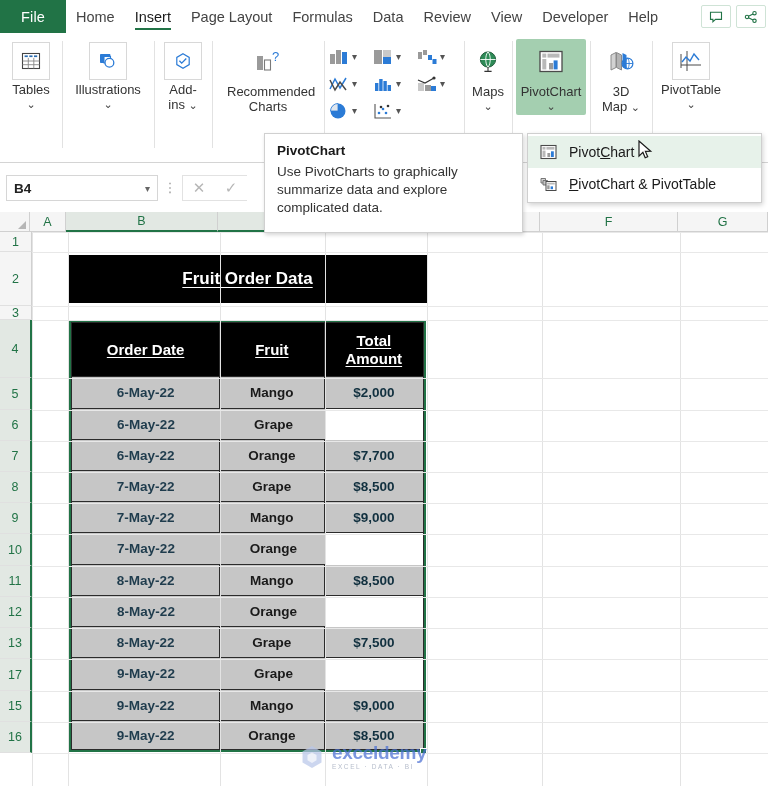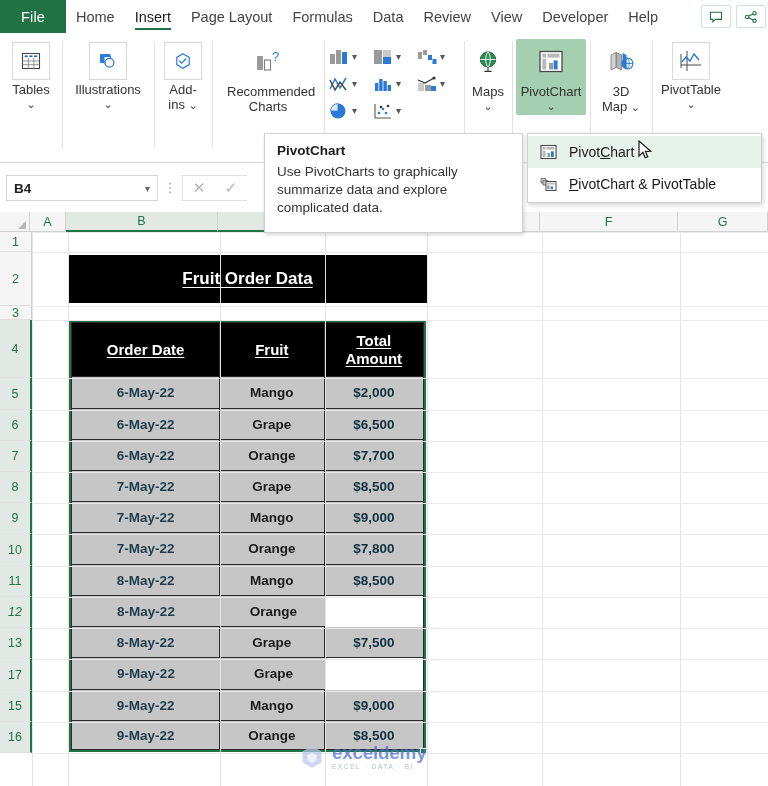--- a/index.html
+++ b/index.html
@@ -459,21 +459,21 @@
         <div class="rh" style="height: 54px;">2</div>
         <div class="rh" style="height: 14px;">3</div>
         <div class="rh selrow" style="height: 58px;">4</div>
         <div class="rh selrow" style="height: 32px;">5</div>
         <div class="rh selrow" style="height: 31px;">6</div>
         <div class="rh selrow" style="height: 31px;">7</div>
         <div class="rh selrow" style="height: 31px;">8</div>
         <div class="rh selrow" style="height: 31px;">9</div>
         <div class="rh selrow" style="height: 32px;">10</div>
         <div class="rh selrow" style="height: 31px;">11</div>
-        <div class="rh selrow" style="height: 31px; font-style: italic;">12</div>
+        <div class="rh selrow" style="height: 31px;">12</div>
         <div class="rh selrow" style="height: 31px;">13</div>
         <div class="rh selrow" style="height: 32px;">17</div>
         <div class="rh selrow" style="height: 31px;">15</div>
         <div class="rh selrow" style="height: 31px;">16</div>
       </div>
     <div class="canvas" id="canvas">
 
       <div class="titlecell" id="title-cell" style="left: 36px; top: 23px; width: 359px; height: 48px;">
         <span>Fruit Order Data</span>
       </div>
@@ -491,41 +491,39 @@
             </div>
           </div>
           <div class="drow">
             <div class="dcell c-date" style="width: 149px; height: 32px;">6-May-22</div>
             <div class="dcell " style="width: 105px; height: 32px;">Mango</div>
             <div class="dcell c-amt" style="width: 99px; height: 32px;">$2,000</div>
           </div>
           <div class="drow">
             <div class="dcell c-date" style="width: 149px; height: 31px;">6-May-22</div>
             <div class="dcell " style="width: 105px; height: 31px;">Grape</div>
-            <div class="dcell c-amt" style="width: 99px; height: 31px;">$6,500</div>
           </div>
           <div class="drow">
             <div class="dcell c-date" style="width: 149px; height: 31px;">6-May-22</div>
             <div class="dcell " style="width: 105px; height: 31px;">Orange</div>
             <div class="dcell c-amt" style="width: 99px; height: 31px;">$7,700</div>
           </div>
           <div class="drow">
             <div class="dcell c-date" style="width: 149px; height: 31px;">7-May-22</div>
             <div class="dcell " style="width: 105px; height: 31px;">Grape</div>
             <div class="dcell c-amt" style="width: 99px; height: 31px;">$8,500</div>
           </div>
           <div class="drow">
             <div class="dcell c-date" style="width: 149px; height: 31px;">7-May-22</div>
             <div class="dcell " style="width: 105px; height: 31px;">Mango</div>
             <div class="dcell c-amt" style="width: 99px; height: 31px;">$9,000</div>
           </div>
           <div class="drow">
             <div class="dcell c-date" style="width: 149px; height: 32px;">7-May-22</div>
             <div class="dcell " style="width: 105px; height: 32px;">Orange</div>
-            <div class="dcell c-amt" style="width: 99px; height: 32px;">$7,800</div>
           </div>
           <div class="drow">
             <div class="dcell c-date" style="width: 149px; height: 31px;">8-May-22</div>
             <div class="dcell " style="width: 105px; height: 31px;">Mango</div>
             <div class="dcell c-amt" style="width: 99px; height: 31px;">$8,500</div>
           </div>
           <div class="drow">
             <div class="dcell c-date" style="width: 149px; height: 31px;">8-May-22</div>
             <div class="dcell " style="width: 105px; height: 31px;">Orange</div>
           </div>

